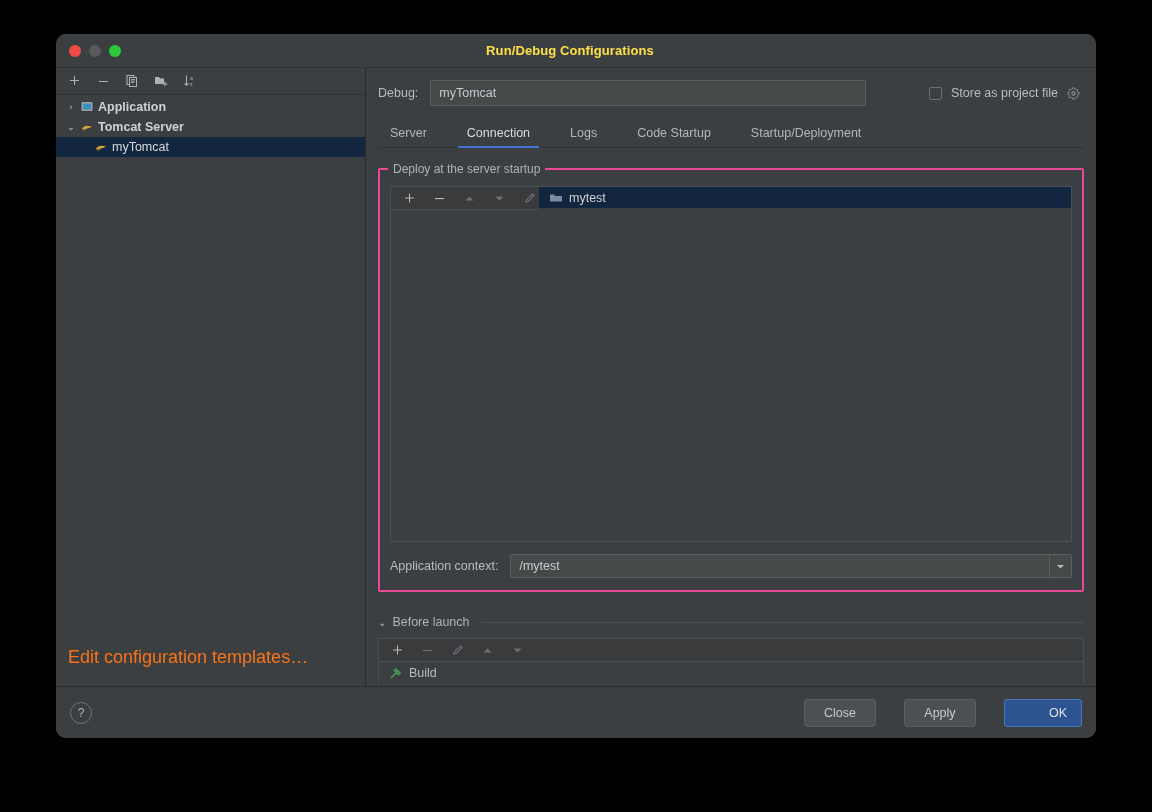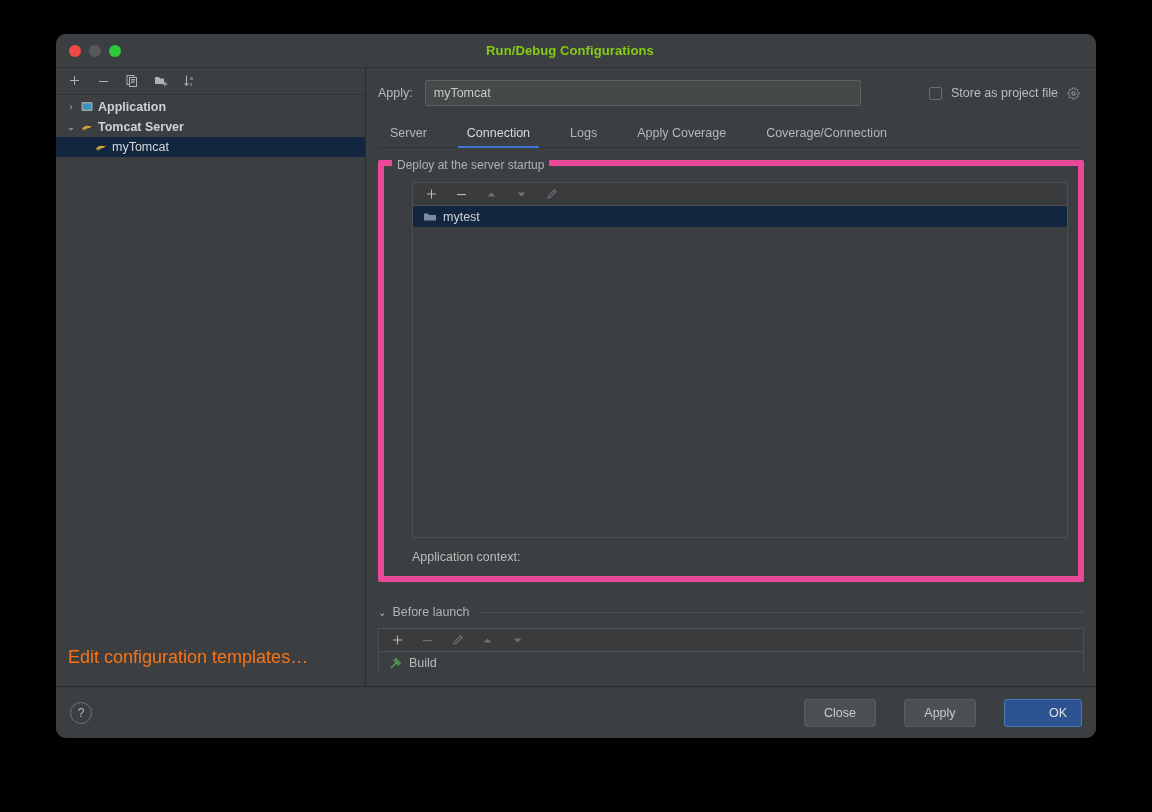--- a/index.html
+++ b/index.html
@@ -36,21 +36,21 @@
     display: flex; gap: 8px;
   }
   .light { width: 12px; height: 12px; border-radius: 50%; }
   .light.red { background: #ed4b43; }
   .light.yellow { background: #58595a; }
   .light.green { background: #2dc93d; }
   .title-text {
     position: absolute; left: 0; right: 12px; top: 9px;
     text-align: center;
     font-size: 13px; font-weight: bold;
-    color: #84cc16;
+    color: #fde047;
     letter-spacing: 0.1px;
   }
 
   
   .body {
     flex: 1 1 auto;
     display: flex;
     min-height: 0;
     background: #3c3f41;
   }
@@ -185,41 +185,40 @@
   .tab.active::after {
     content: "";
     position: absolute;
     left: 3px; right: 3px; bottom: -1px;
     height: 2px;
     background: #3f74d3;
   }
 
   
   .panel {
-    margin-top: 12px;
-    border: 6px solid #ec4899;
+    margin-top: 20px;
+    border: 2px solid #ec4899;
     border-radius: 2px;
     position: relative;
-    padding: 16px 10px 12px 28px;
+    padding: 16px 10px 12px 10px;
     flex: 0 0 auto;
   }
   .panel-legend {
     position: absolute;
     top: -8px; left: 8px;
     background: #3c3f41;
     padding: 0 5px;
     font-size: 12px;
     color: #b0b2b4;
   }
   .list-box {
     border: 1px solid #4d5052;
     background: #3c3f41;
     height: 356px;
     display: flex;
-    flex-direction: column;
   }
   .list-toolbar {
     height: 23px;
     flex: 0 0 23px;
     display: flex;
     align-items: center;
     gap: 10px;
     padding-left: 8px;
     border-bottom: 1px solid #4d5052;
     background: #393b3d;
@@ -429,40 +428,40 @@
       </div>
 
       <div class="sb-footer">
         <span class="link">Edit configuration templates…</span>
       </div>
     </div>
 
     <div class="right">
 
       <div class="name-row">
-        <span class="name-label">Apply:</span>
+        <span class="name-label">Debug:</span>
         <input id="name-input" class="text-input" value="myTomcat" style="">
         <div class="store-wrap">
           <span class="checkbox"></span>
           <span class="store-label">Store as project file</span>
           <span>
             <svg class="icon-svg" width="13" height="13" viewBox="0 0 16 16">
               <path d="M8 5.3a2.7 2.7 0 100 5.4 2.7 2.7 0 000-5.4zm0 4a1.3 1.3 0 110-2.6 1.3 1.3 0 010 2.6z" fill="#8f9193"></path>
               <path d="M7 1h2l.3 1.7 1.3.6 1.5-.9 1.4 1.4-.9 1.5.6 1.3L15 7v2l-1.8.4-.6 1.3.9 1.5-1.4 1.4-1.5-.9-1.3.6L9 15H7l-.4-1.7-1.3-.6-1.5.9L2.4 12.2l.9-1.5-.6-1.3L1 9V7l1.7-.4.6-1.3-.9-1.5L3.8 2.4l1.5.9 1.3-.6z" fill="none" stroke="#8f9193" stroke-width="1.1"></path>
             </svg>
           </span>
         </div>
       </div>
 
       <div class="tabs">
         <div class="tab">Server</div>
         <div class="tab active">Connection</div>
         <div class="tab">Logs</div>
-        <div class="tab">Apply Coverage</div>
-        <div class="tab">Coverage/Connection</div>
+        <div class="tab">Code Startup</div>
+        <div class="tab">Startup/Deployment</div>
       </div>
 
       <div class="panel">
         <div class="panel-legend">Deploy at the server startup</div>
 
         <div class="list-box">
           <div class="list-toolbar">
             <div class="tb-btn">
               <svg class="icon-svg" width="13" height="13" viewBox="0 0 13 13">
                   <path d="M6 1.5h1v4h4v1H7v4H6v-4H2v-1h4z" fill="#b9bbbd"></path>
@@ -496,20 +495,28 @@
                   <path d="M1 3.5h4l1.2 1.4H13v5.6H1z" fill="#7b8a9c"></path>
                 </svg>
               </span>
               <span style="margin-left:4px">mytest</span>
             </div>
           </div>
         </div>
 
         <div class="ctx-row">
           <span class="ctx-label">Application context:</span>
+          <div class="combo">
+            <input value="/mytest" style="">
+            <div class="combo-arrow">
+              <svg class="icon-svg" width="11" height="11" viewBox="0 0 11 11">
+                  <path d="M2 4h7l-3.5 3.5z" fill="#b9bbbd"></path>
+                </svg>
+            </div>
+          </div>
         </div>
       </div>
 
       <div class="before-launch">
         <div class="bl-header">
           <span style="color:#b0b2b4;font-size:10px">⌄</span>
           <span>Before launch</span>
           <span class="bl-line"></span>
         </div>
         <div class="bl-box">

